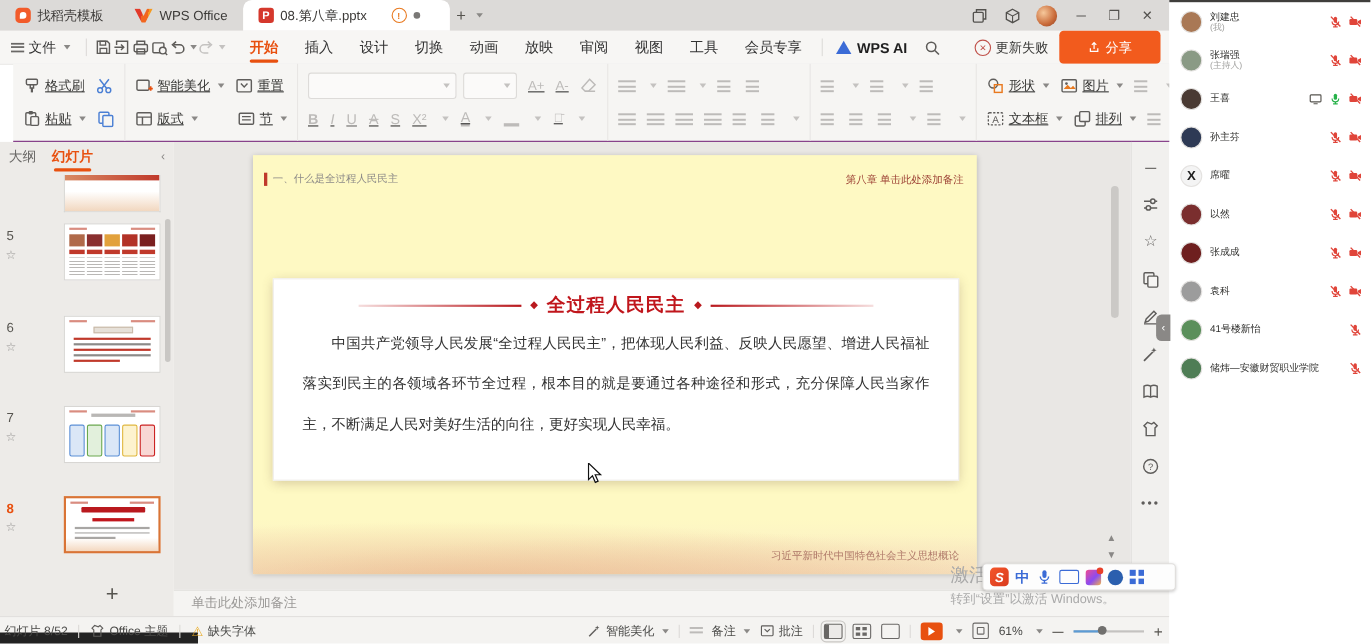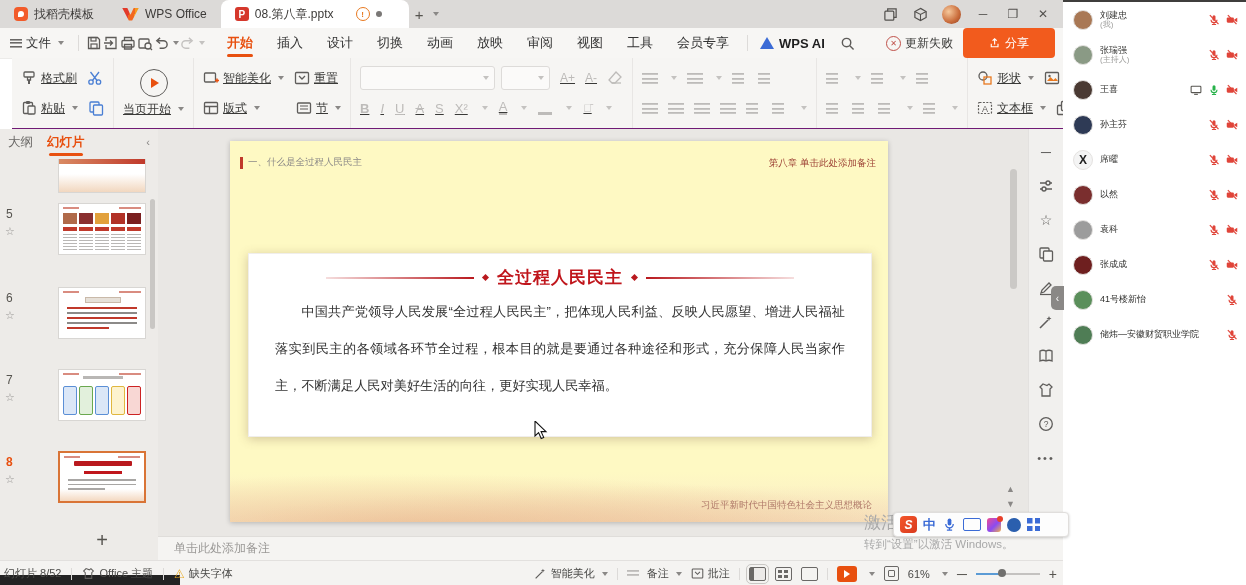--- a/index.html
+++ b/index.html
@@ -450,29 +450,20 @@
             </svg>
           <span>粘贴</span>
             <span class="car"></span>
         </span>
         <svg class="ric" viewBox="0 0 16 16" style="color:#4a7fd4;">
             <use href="#sym-copy"></use>
           </svg>
       </div>
     </div>
 
-    <div class="rgroup" style="align-items:center;">
-      <div class="play-big">
-          <span class="play-tri"></span>
-        </div>
-      <span class="rbtn">
-          <span>当页开始</span>
-          <span class="car"></span>
-        </span>
-    </div>
 
     <div class="rgroup">
       <div class="rrow">
         <span class="rbtn">
           <svg class="ric" viewBox="0 0 16 16">
               <use href="#sym-newslide"></use>
             </svg>
           <span>智能美化</span>
             <span class="car"></span>
         </span>
@@ -968,40 +959,40 @@
             <use href="#sym-slash"></use>
           </svg>
         <svg class="pic red" viewBox="0 0 16 16">
             <use href="#sym-cam"></use>
             <use href="#sym-slash"></use>
           </svg>
       </span>
     </div>
 
     <div class="prow">
+      <span class="pavatar" style="background: rgb(110, 31, 31);"></span>
+      <span class="pmeta">
+          <span class="pname">张成成</span>
+        </span>
+      <span class="pics">
+        <svg class="pic red" viewBox="0 0 16 16">
+            <use href="#sym-mic"></use>
+            <use href="#sym-slash"></use>
+          </svg>
+        <svg class="pic red" viewBox="0 0 16 16">
+            <use href="#sym-cam"></use>
+            <use href="#sym-slash"></use>
+          </svg>
+      </span>
+    </div>
+
+    <div class="prow">
       <span class="pavatar" style="background: rgb(156, 156, 156);"></span>
       <span class="pmeta">
           <span class="pname">袁科</span>
-        </span>
-      <span class="pics">
-        <svg class="pic red" viewBox="0 0 16 16">
-            <use href="#sym-mic"></use>
-            <use href="#sym-slash"></use>
-          </svg>
-        <svg class="pic red" viewBox="0 0 16 16">
-            <use href="#sym-cam"></use>
-            <use href="#sym-slash"></use>
-          </svg>
-      </span>
-    </div>
-
-    <div class="prow">
-      <span class="pavatar" style="background: rgb(110, 31, 31);"></span>
-      <span class="pmeta">
-          <span class="pname">张成成</span>
         </span>
       <span class="pics">
         <svg class="pic red" viewBox="0 0 16 16">
             <use href="#sym-mic"></use>
             <use href="#sym-slash"></use>
           </svg>
         <svg class="pic red" viewBox="0 0 16 16">
             <use href="#sym-cam"></use>
             <use href="#sym-slash"></use>
           </svg>

